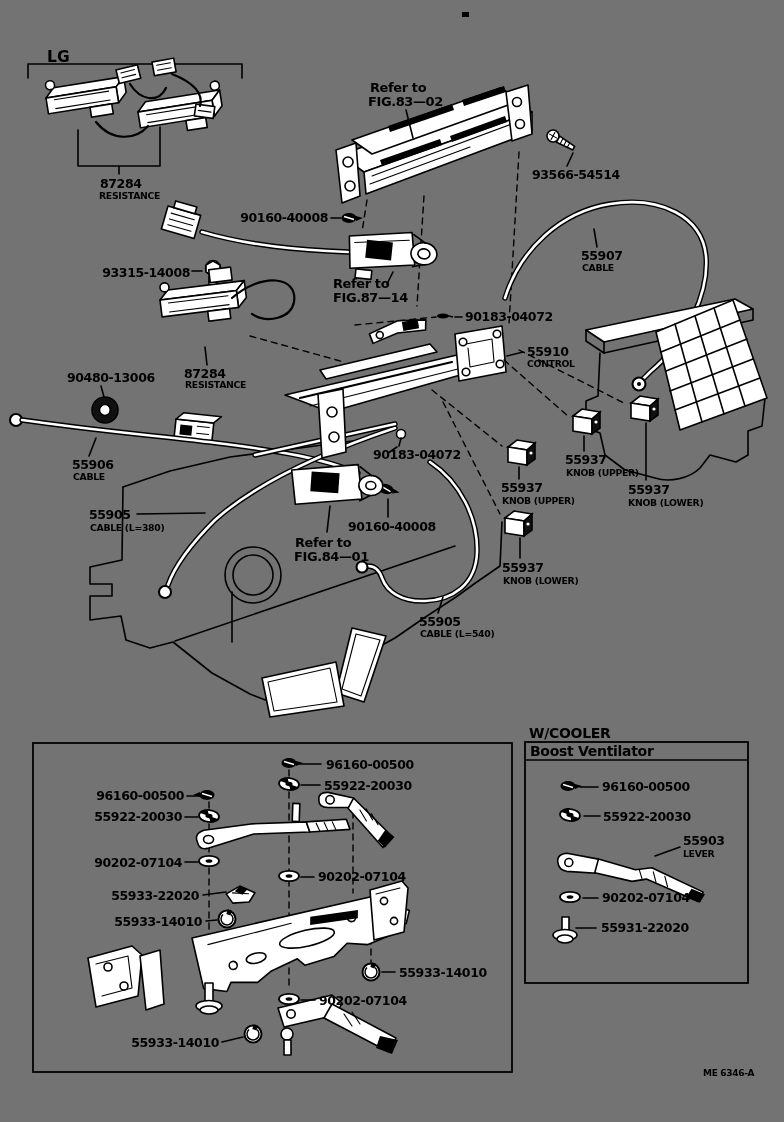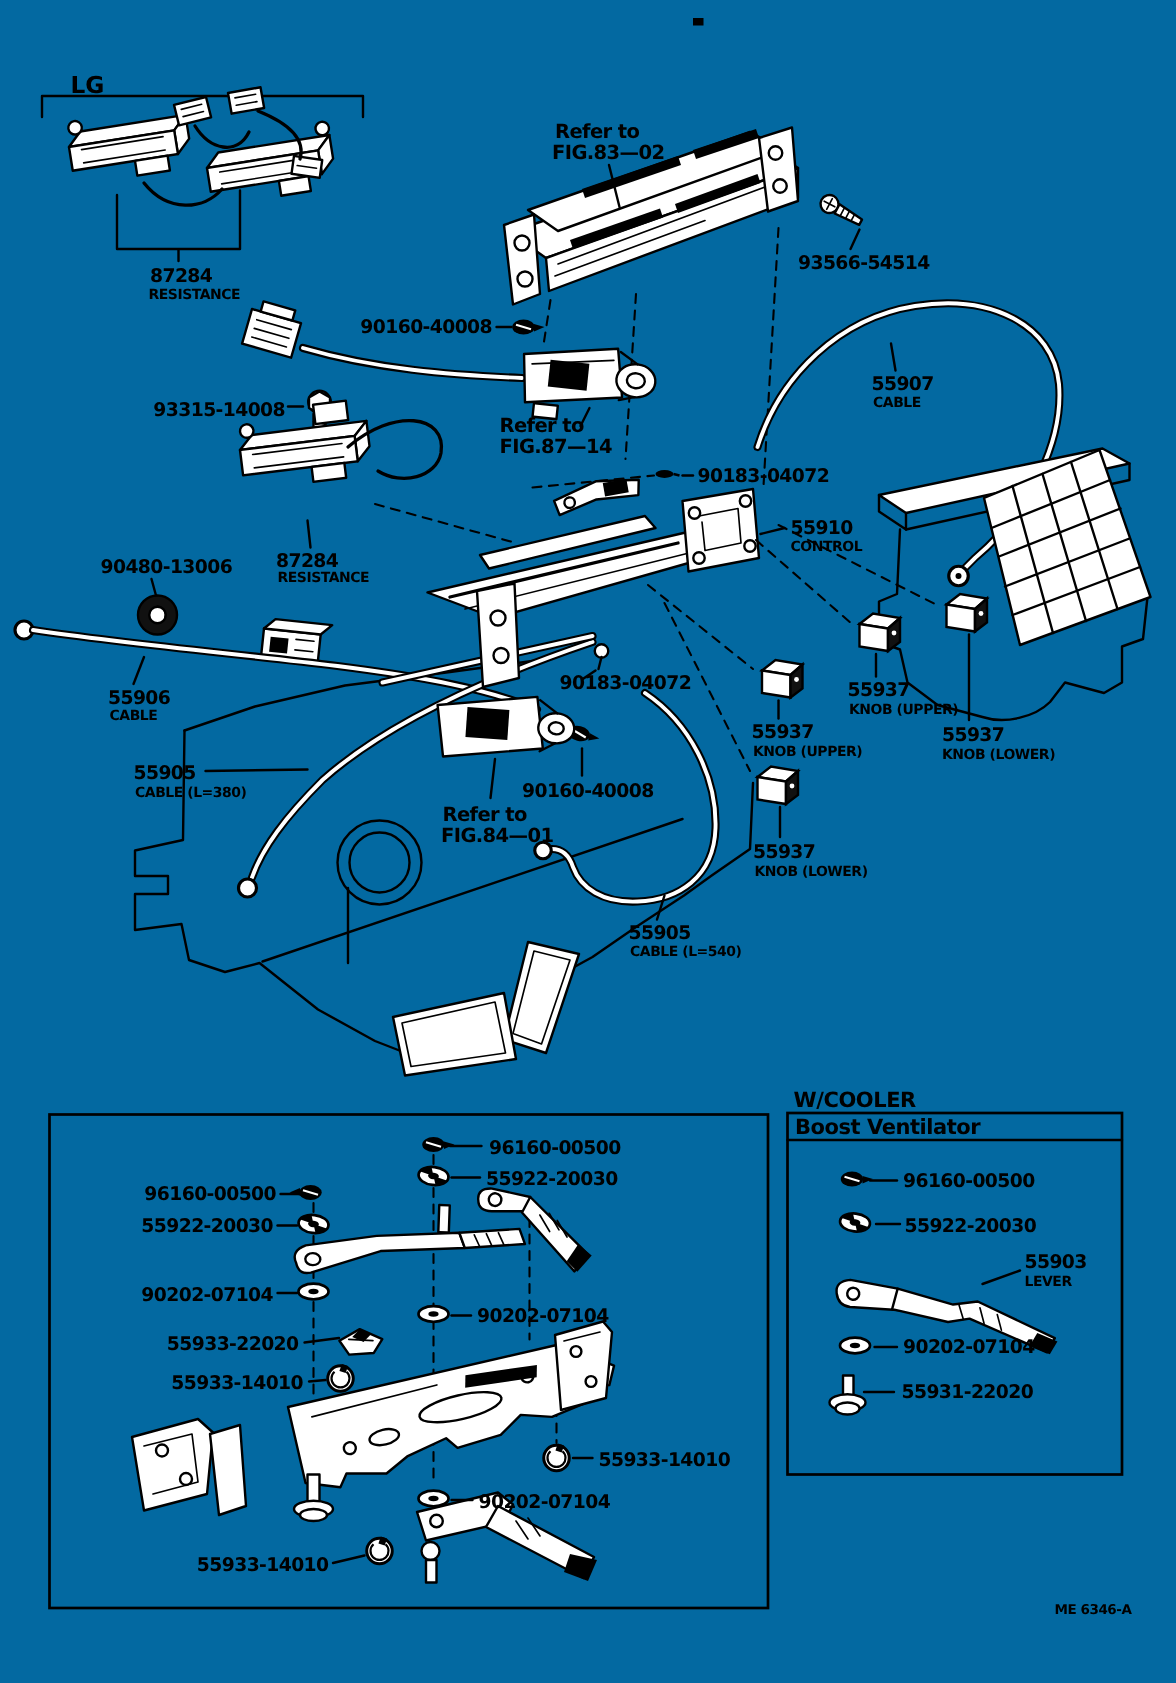--- a/index.html
+++ b/index.html
@@ -1,16 +1,16 @@
 <!DOCTYPE html>
 <html><head>
 <meta charset="utf-8">
 <style>
   html,body{margin:0;padding:0;background:#ffffff;}
-  .page{position:relative;width:784px;height:1122px;background:#0369a1;overflow:hidden;text-align:right;}
+  .page{position:relative;width:784px;height:1122px;background:#737373;overflow:hidden;text-align:right;}
   svg{display:block;}
   svg .ln{fill:none;stroke:#000;stroke-width:1.6;stroke-linecap:round;stroke-linejoin:round;}
   svg .ln2{fill:none;stroke:#000;stroke-width:2.2;stroke-linecap:round;stroke-linejoin:round;}
   svg .thin{fill:none;stroke:#000;stroke-width:1.1;stroke-linecap:round;stroke-linejoin:round;}
   svg .dash{fill:none;stroke:#000;stroke-width:1.4;stroke-dasharray:6 5;stroke-linecap:round;}
   svg .fw{fill:#fff;stroke:#000;stroke-width:1.6;stroke-linejoin:round;}
   svg .fw2{fill:#fff;stroke:#000;stroke-width:2.1;stroke-linejoin:round;}
   svg .fb{fill:#000;stroke:none;}
   svg .tubeo{fill:none;stroke:#000;stroke-width:5.4;stroke-linecap:round;}
   svg .tubei{fill:none;stroke:#fff;stroke-width:2.6;stroke-linecap:round;}

